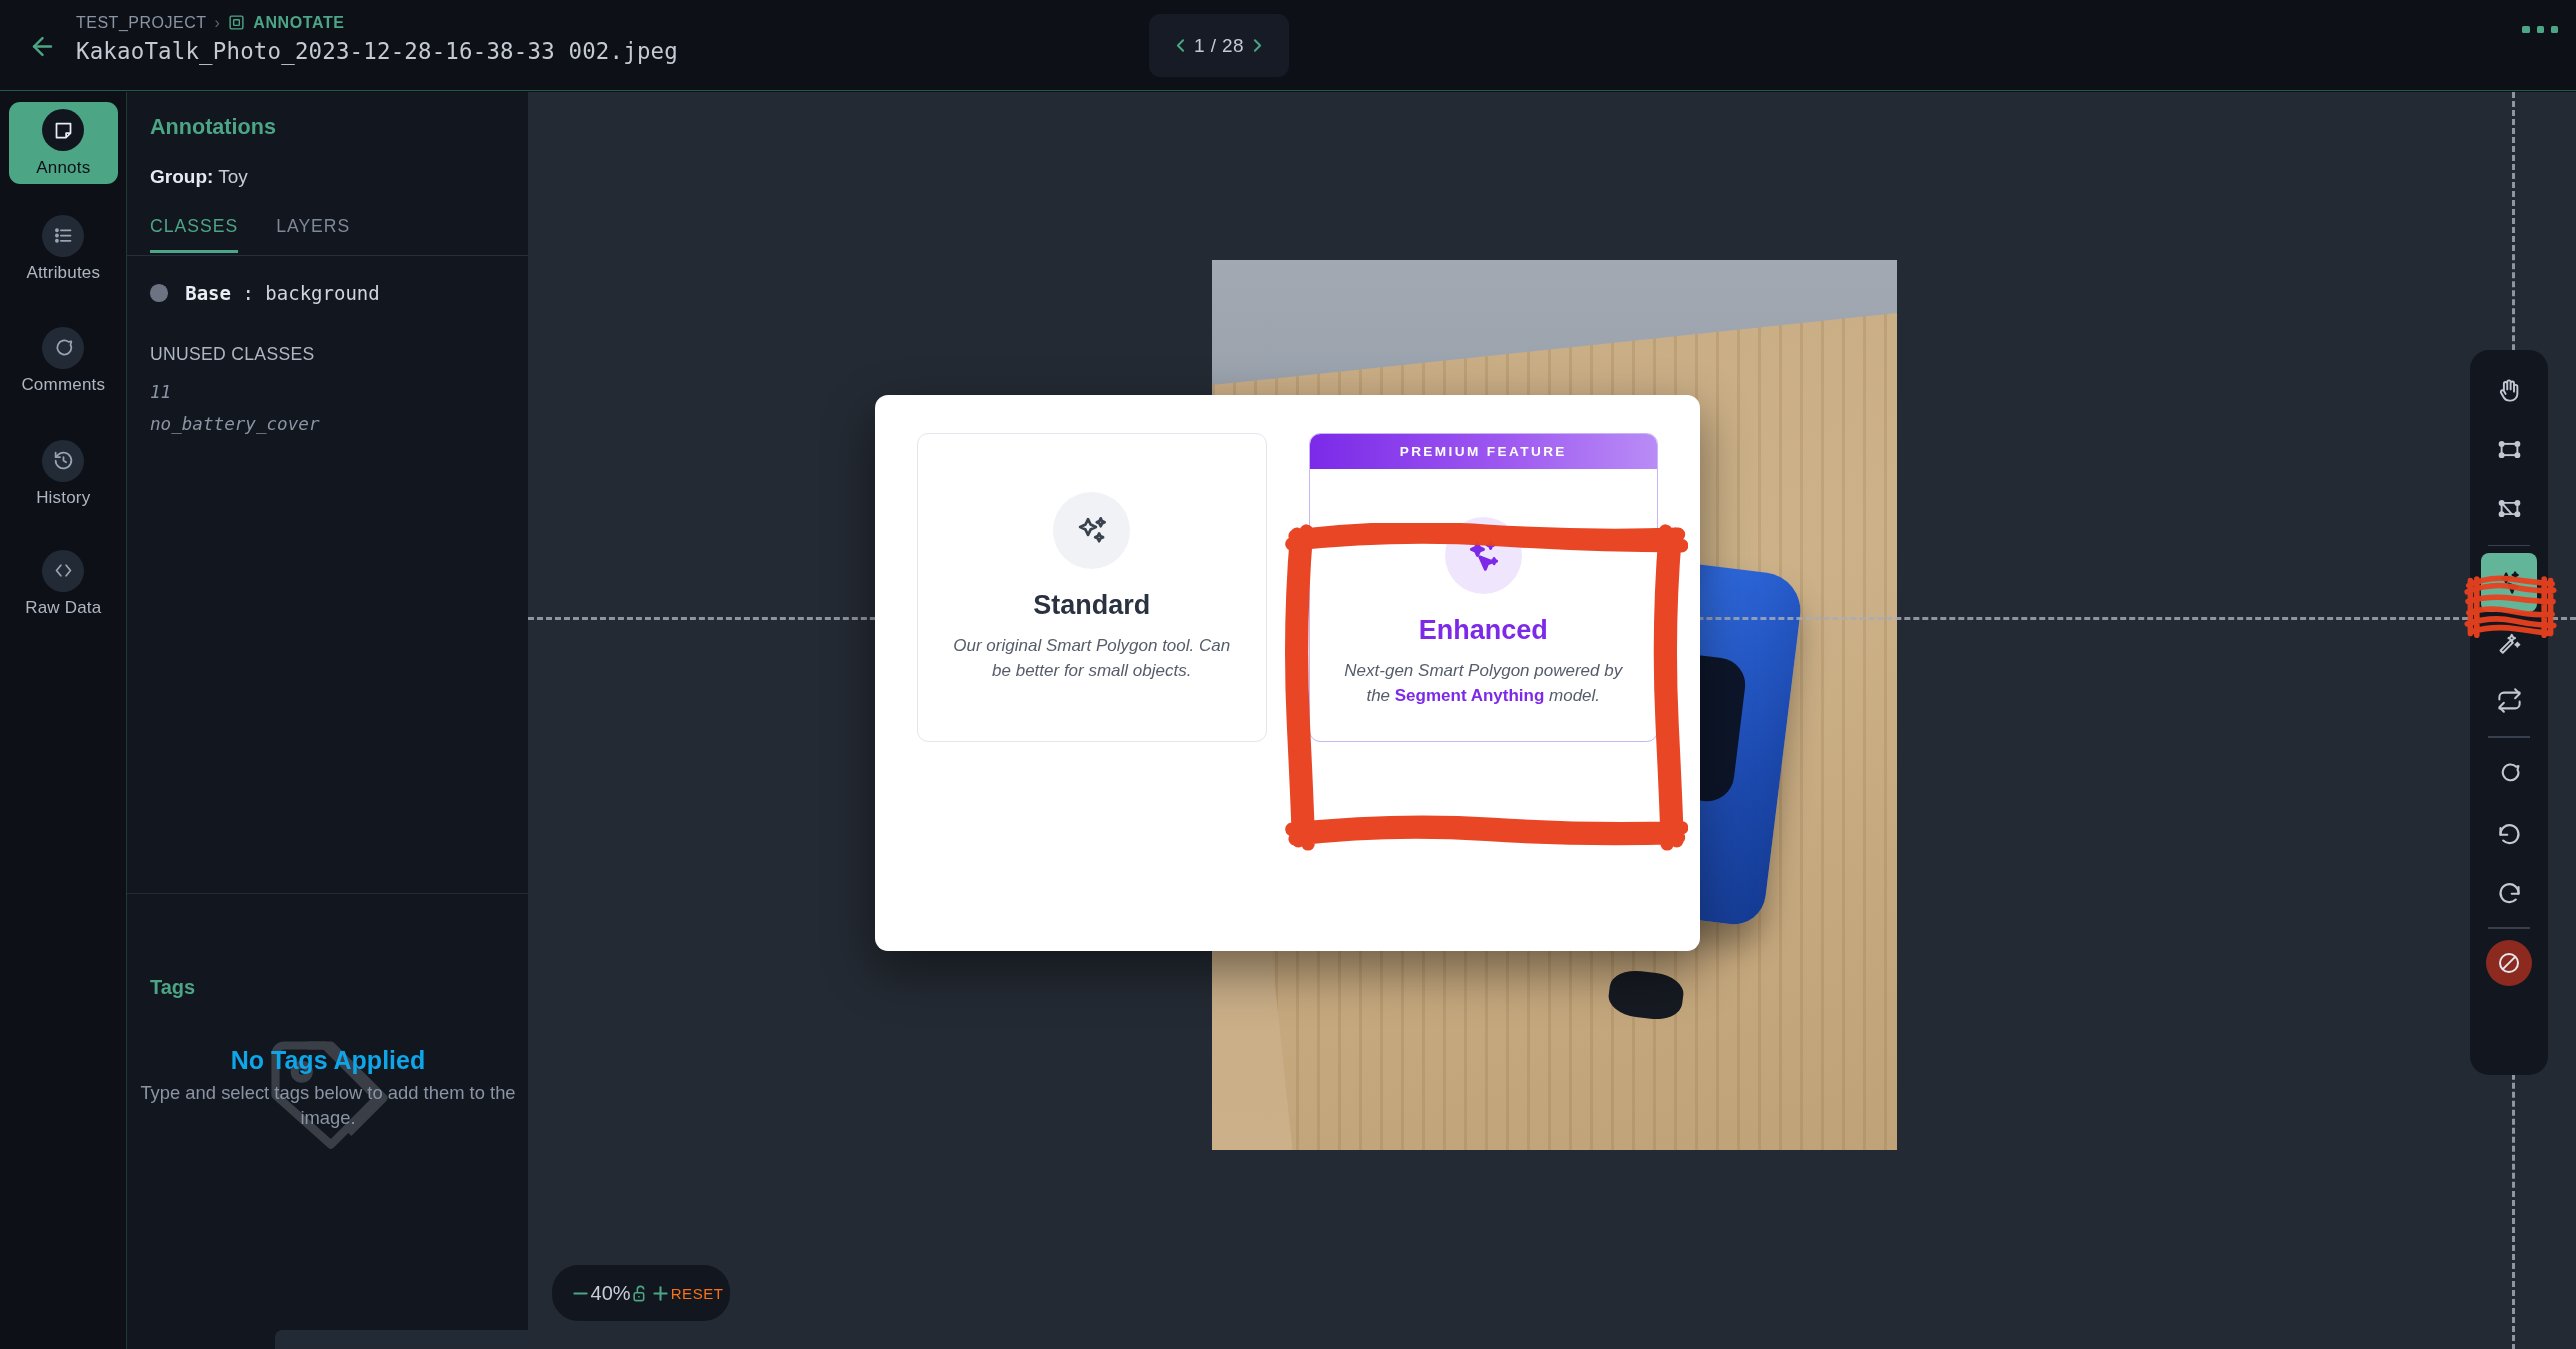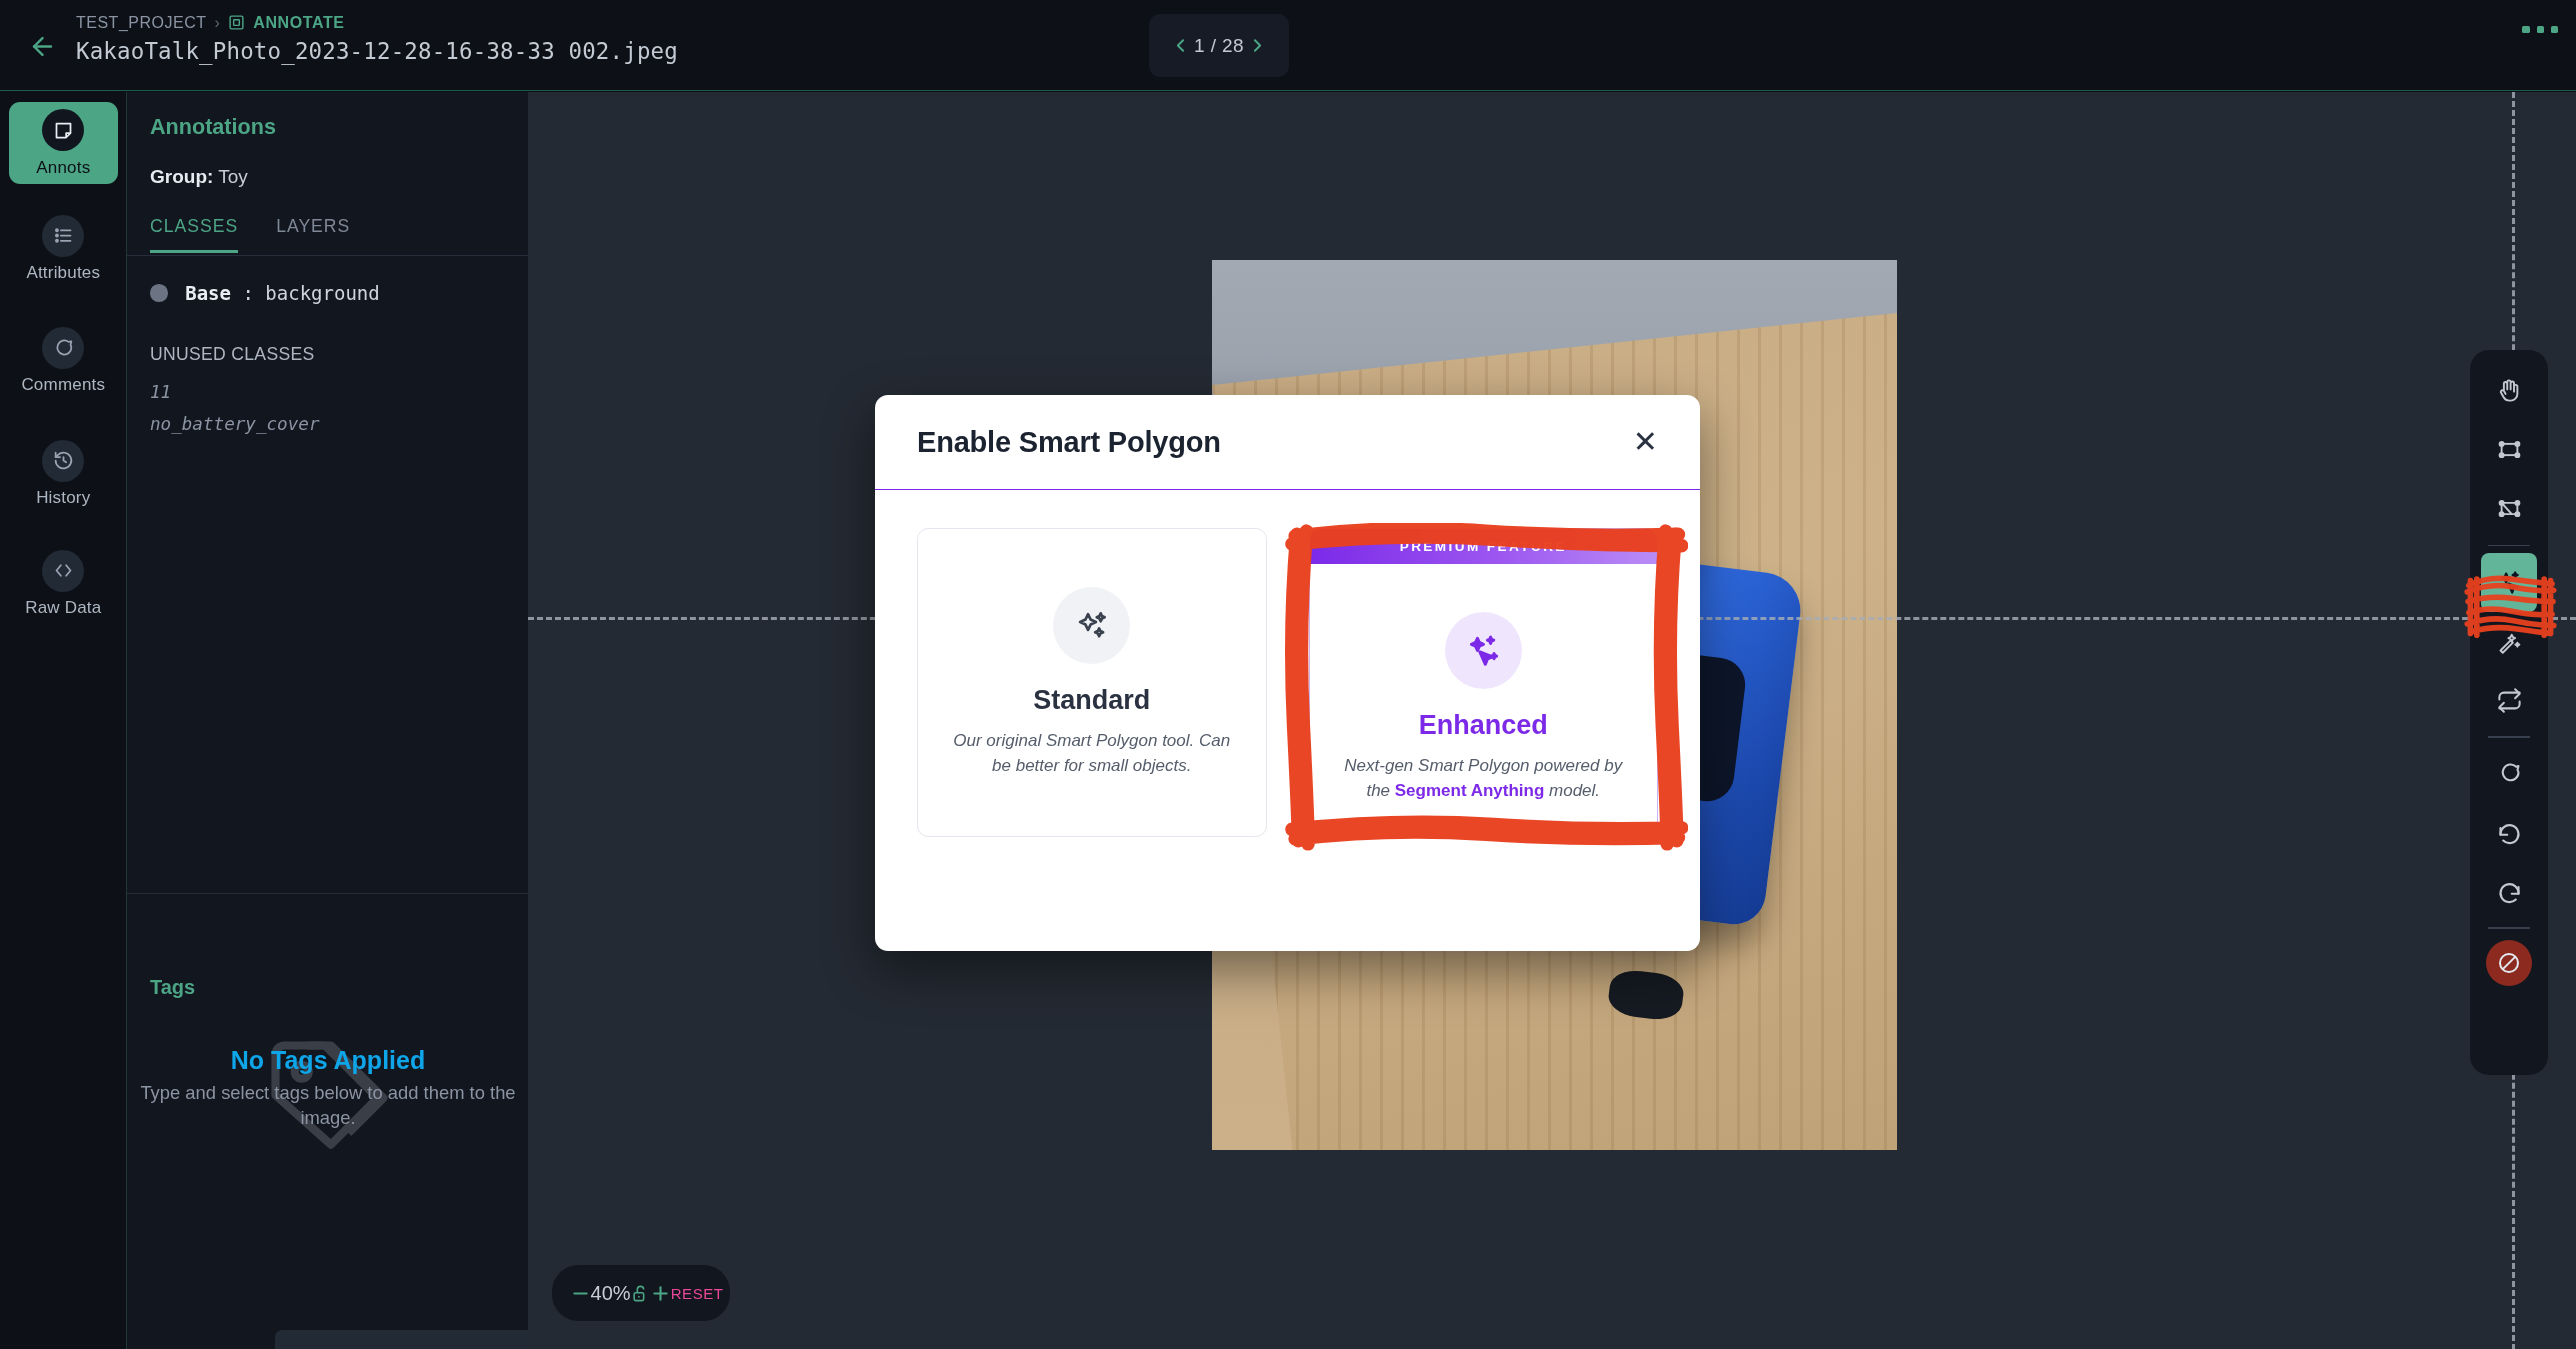--- a/index.html
+++ b/index.html
@@ -156,21 +156,21 @@
 
   
   .zoombar {
     position: absolute; left: 552px; top: 1265px; width: 178px; height: 56px;
     border-radius: 26.4px; background: #12161f;
     display: flex; align-items: center; justify-content: space-between;
     padding: 0 17.6px;
   }
   .zoombar .zb { color: #4ca585; font-size: 24px; cursor: pointer; display:flex; align-items:center; line-height:1; }
   .zoombar .zval { color: #c7cdd7; font-size: 20px; }
-  .zoombar .zreset { color: #ec4899; font-size: 15px; letter-spacing: 0.6px; cursor: pointer; }
+  .zoombar .zreset { color: #f97316; font-size: 15px; letter-spacing: 0.6px; cursor: pointer; }
 
   
   .dock {
     position: absolute; left: 2470px; top: 350px; width: 78px; height: 725px;
     background: #12161f; border-radius: 19px;
     display: flex; flex-direction: column; align-items: center; padding-top: 11.2px;
   }
   .dock-item {
     width: 56px; height: 59px; display: flex; align-items: center; justify-content: center;
     color: #c2c8d2; cursor: pointer; border-radius: 8px; position: relative;
@@ -482,24 +482,20 @@
   </div>
 
   <svg class="scribble" viewBox="0 0 116 86">
     <path d="M6 18 Q30 6 58 10 T110 16 M4 26 Q34 14 62 20 T112 24 M5 38 Q32 30 60 34 T111 38
              M6 52 Q30 44 58 50 T110 54 M4 66 Q34 56 62 62 T112 68 M8 76 Q36 68 64 72 T108 78
              M8 12 L8 78 M108 12 L108 78 M16 10 L16 80 M100 10 L100 80" stroke="#e8401f" stroke-width="7" fill="none" stroke-linecap="round" opacity=".95"></path>
   </svg>
 
   <div class="overlay">
     <div class="modal">
-      <div class="modal-head">
-        <div class="modal-title">Enable Smart Polygon</div>
-        <div class="modal-close">✕</div>
-      </div>
 
       <div class="modal-body">
 
         <div class="opt-card">
           <div class="opt-icon-wrap">
             <svg width="38" height="38" viewBox="0 0 24 24" fill="none" stroke="#3a4250" stroke-width="1.7" stroke-linejoin="round">
               <path d="M9.5 4.5l1.6 3.4 3.4 1.6-3.4 1.6-1.6 3.4-1.6-3.4L4.5 9.5l3.4-1.6z"></path>
               <path d="M17.5 4l.8 1.7 1.7.8-1.7.8-.8 1.7-.8-1.7L15 6.5l1.7-.8z"></path>
               <path d="M16.5 13.5l.8 1.7 1.7.8-1.7.8-.8 1.7-.8-1.7-1.7-.8 1.7-.8z"></path>
             </svg>

